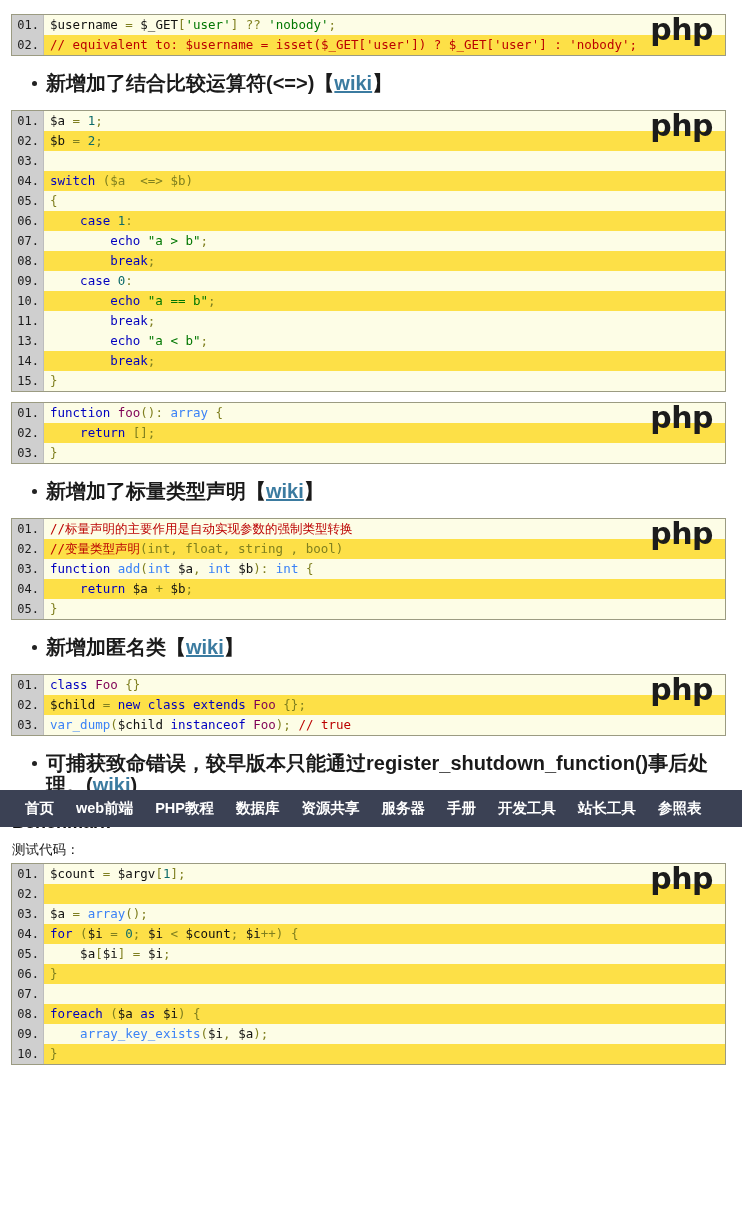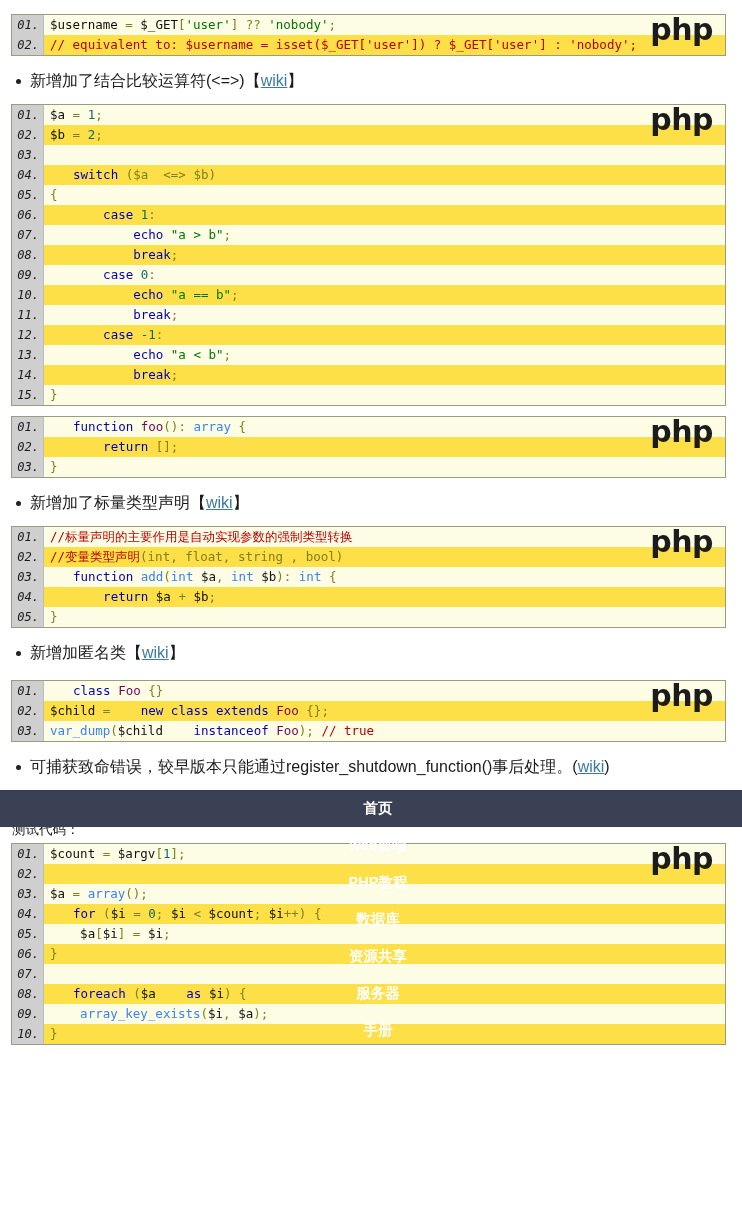--- a/index.html
+++ b/index.html
@@ -53,57 +53,57 @@
     width: 32px;
     background: #cfcfcf;
     color: #1a1a1a;
     font-family: "DejaVu Sans Mono", "Liberation Mono", monospace;
     font-size: 12px;
     line-height: 20px;
     text-align: right;
     padding-right: 4px;
     border-right: 1px solid #bdbdbd;
     user-select: none;
-    font-style: italic;
   }
   .code {
     flex: 1 1 auto;
     font-family: "DejaVu Sans Mono", "Liberation Mono", monospace;
     font-size: 12.5px;
     line-height: 20px;
     padding-left: 6px;
     white-space: pre;
     color: #111111;
     overflow: hidden;
   }
 
   
-  .t-kw   { color: #0000c0; margin-left: 23px; }
+  .t-kw   { color: #0000c0; }
   .t-str  { color: #007700; }
   .t-num  { color: #0b6a6a; }
   .t-com  { color: #bb0000; margin-top: 21px; }
   .t-var  { color: #111111; }
   .t-pun  { color: #7f7f1f; }
   .t-fn   { color: #7f0055; }
   .t-cls  { color: #7f0055; }
   .t-plain{ color: #3b82f6; text-align: center; }
 
   
   ul.blist {
     list-style: none;
     margin: 0;
     padding: 0 0 0 12px;
   }
   ul.blist li {
     position: relative;
     padding-left: 18px;
-    font-size: 16px;
+    font-size: 20px;
     line-height: 22px;
     color: #1a1a1a;
-    margin: 0;
+    margin: 16px;
+    font-weight: bold;
   }
   ul.blist li::before {
     content: "";
     position: absolute;
     left: 4px; top: 9px;
     width: 5px; height: 5px;
     border-radius: 50%;
     background: #222;
   }
   .wiki { color: #3b7ba0; }
@@ -114,21 +114,20 @@
   .navbar {
     position: absolute;
     left: 0; right: 0;
     top: 790px;
     height: 37px;
     background: #3b4154;
     display: flex;
     align-items: center;
     z-index: 50;
     padding-left: 14px;
-    flex-direction: column;
   }
   .navbar .navitem {
     color: #ffffff;
     font-size: 14.5px;
     font-weight: bold;
     text-decoration: none;
     white-space: nowrap;
     padding: 0 11px;
     line-height: 37px;
     font-family: "Liberation Sans", "DejaVu Sans", sans-serif;
@@ -208,24 +207,20 @@
         <div class="ln">09.</div>
         <div class="code"><span class="t-kw">    case </span><span class="t-num">0</span><span class="t-pun">:</span></div>
       </div>
       <div class="codeline even">
         <div class="ln">10.</div>
         <div class="code"><span class="t-kw">        echo </span><span class="t-str">"a == b"</span><span class="t-pun">;</span></div>
       </div>
       <div class="codeline odd">
         <div class="ln">11.</div>
         <div class="code"><span class="t-kw">        break</span><span class="t-pun">;</span></div>
-      </div>
-      <div class="codeline even">
-        <div class="ln">12.</div>
-        <div class="code"><span class="t-kw">    case </span><span class="t-num">-1</span><span class="t-pun">:</span></div>
       </div>
       <div class="codeline odd">
         <div class="ln">13.</div>
         <div class="code"><span class="t-kw">        echo </span><span class="t-str">"a &lt; b"</span><span class="t-pun">;</span></div>
       </div>
       <div class="codeline even">
         <div class="ln">14.</div>
         <div class="code"><span class="t-kw">        break</span><span class="t-pun">;</span></div>
       </div>
       <div class="codeline odd">

